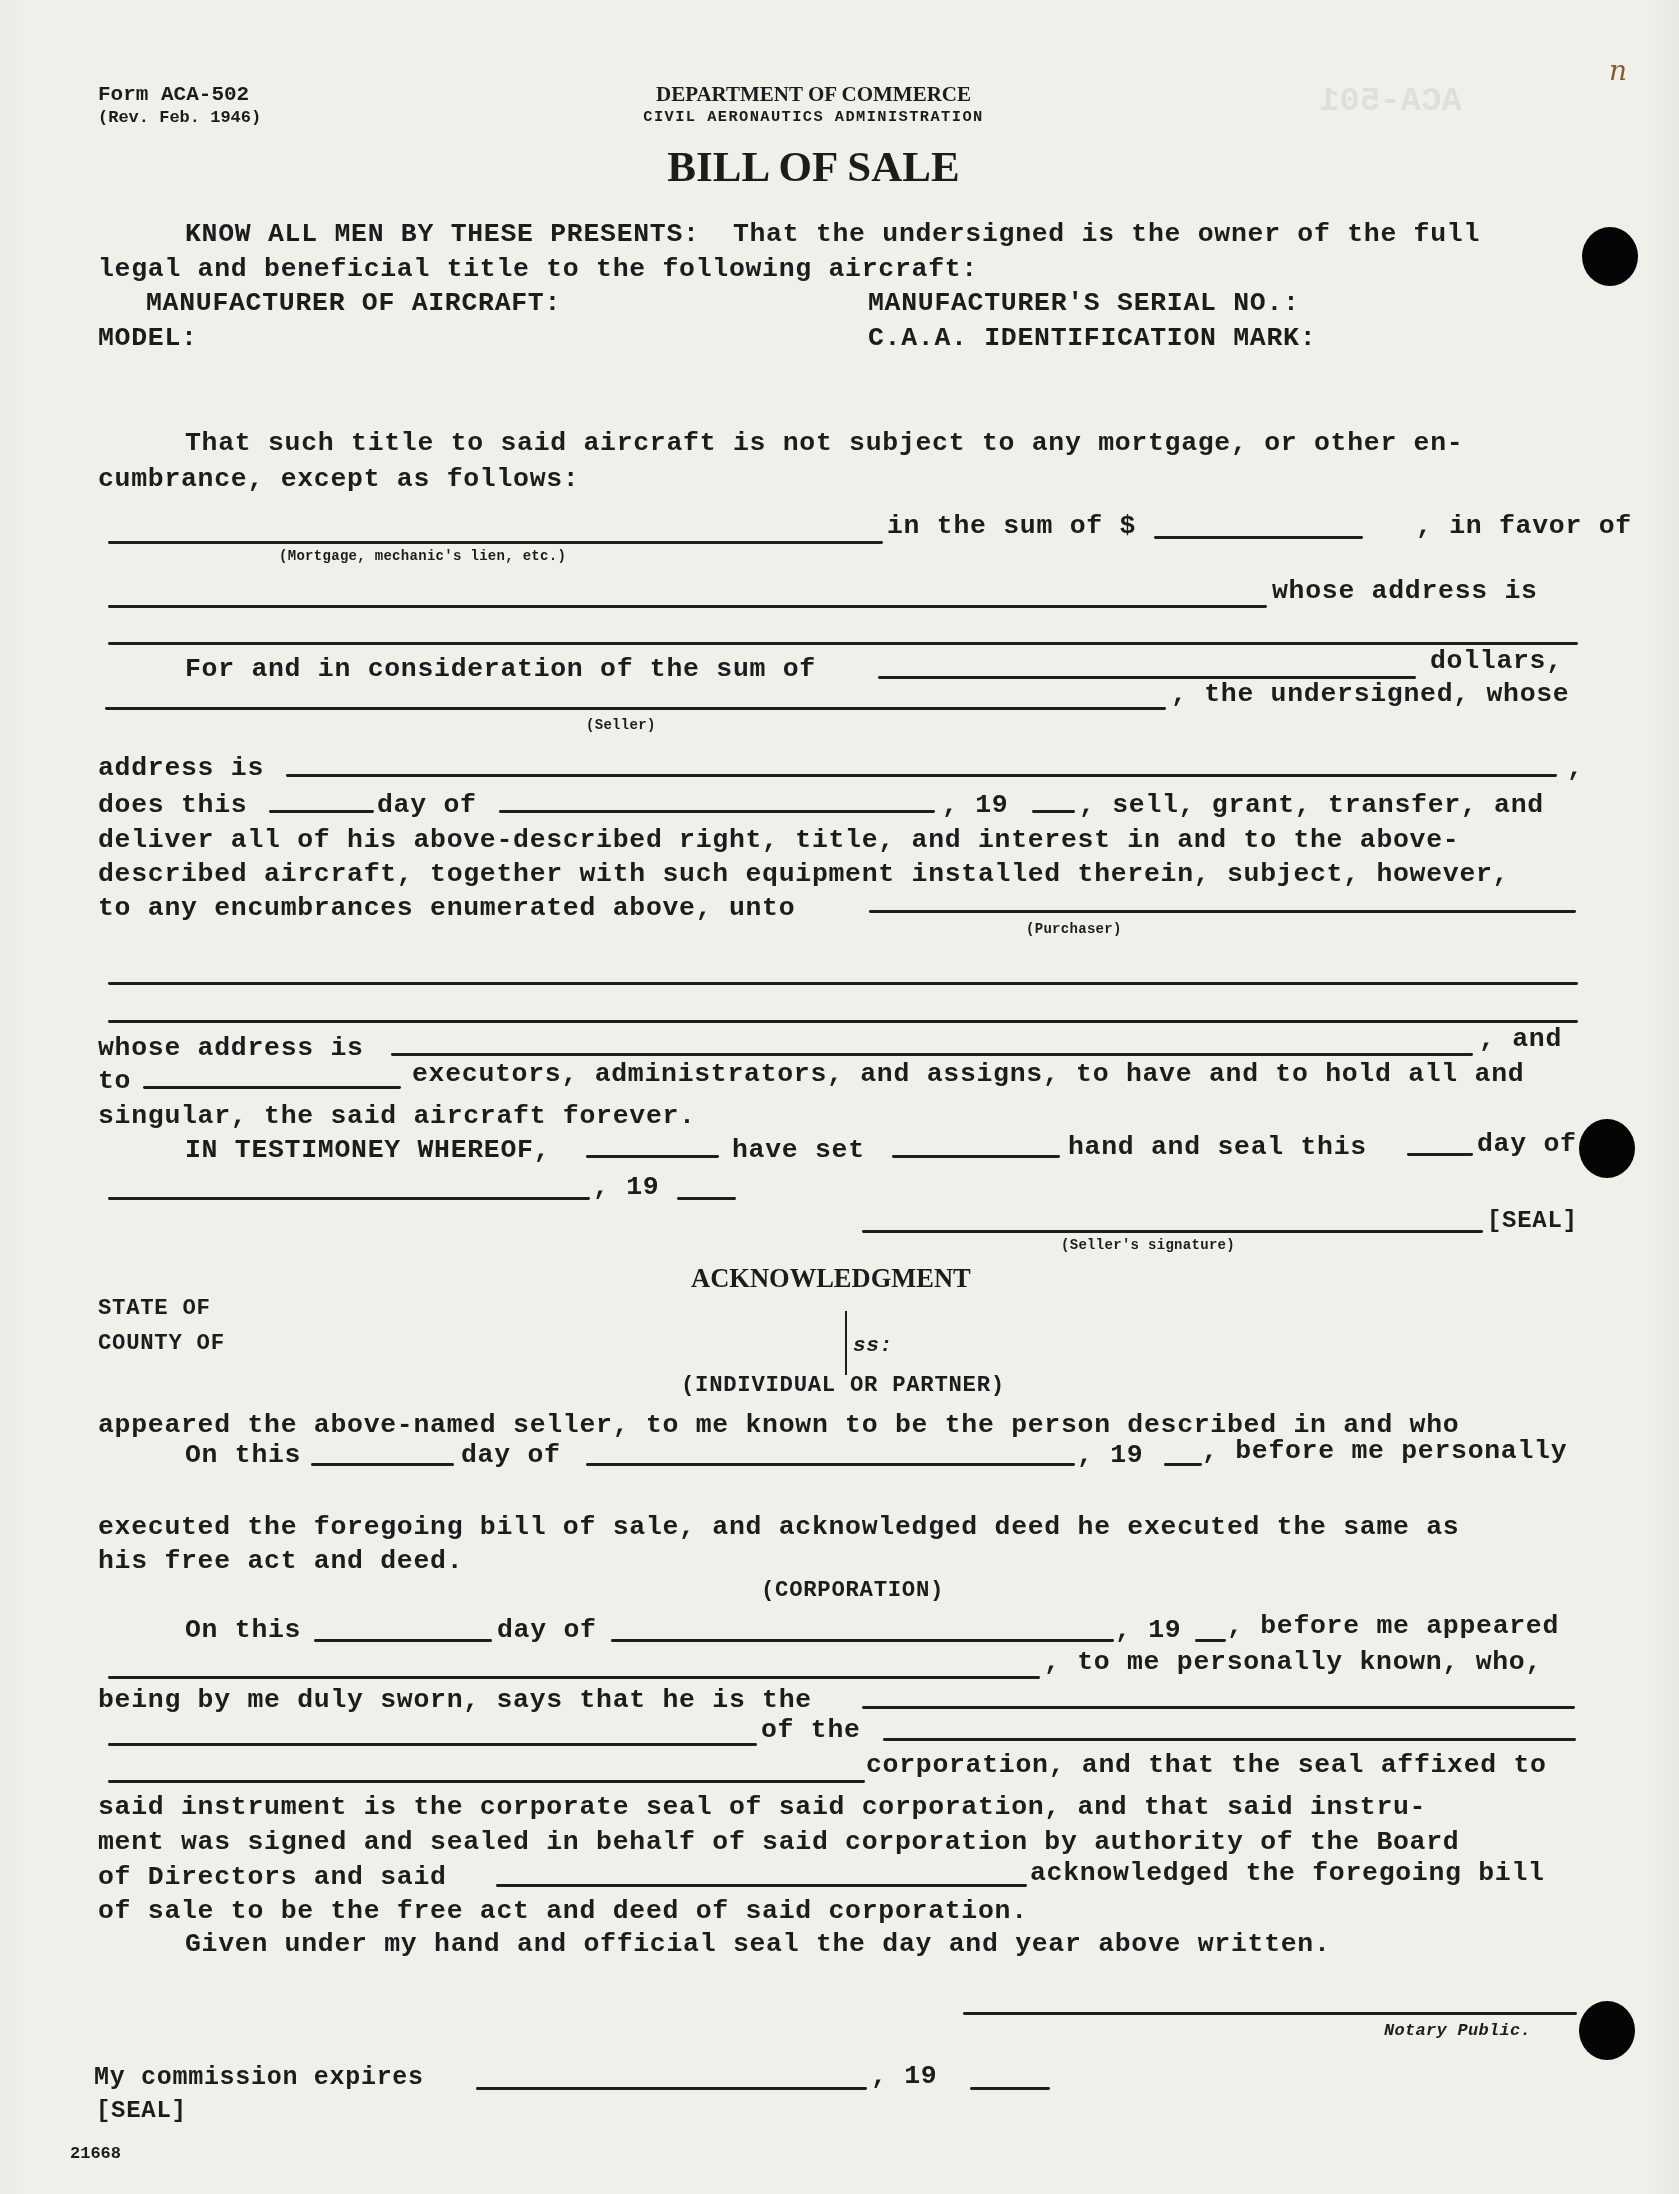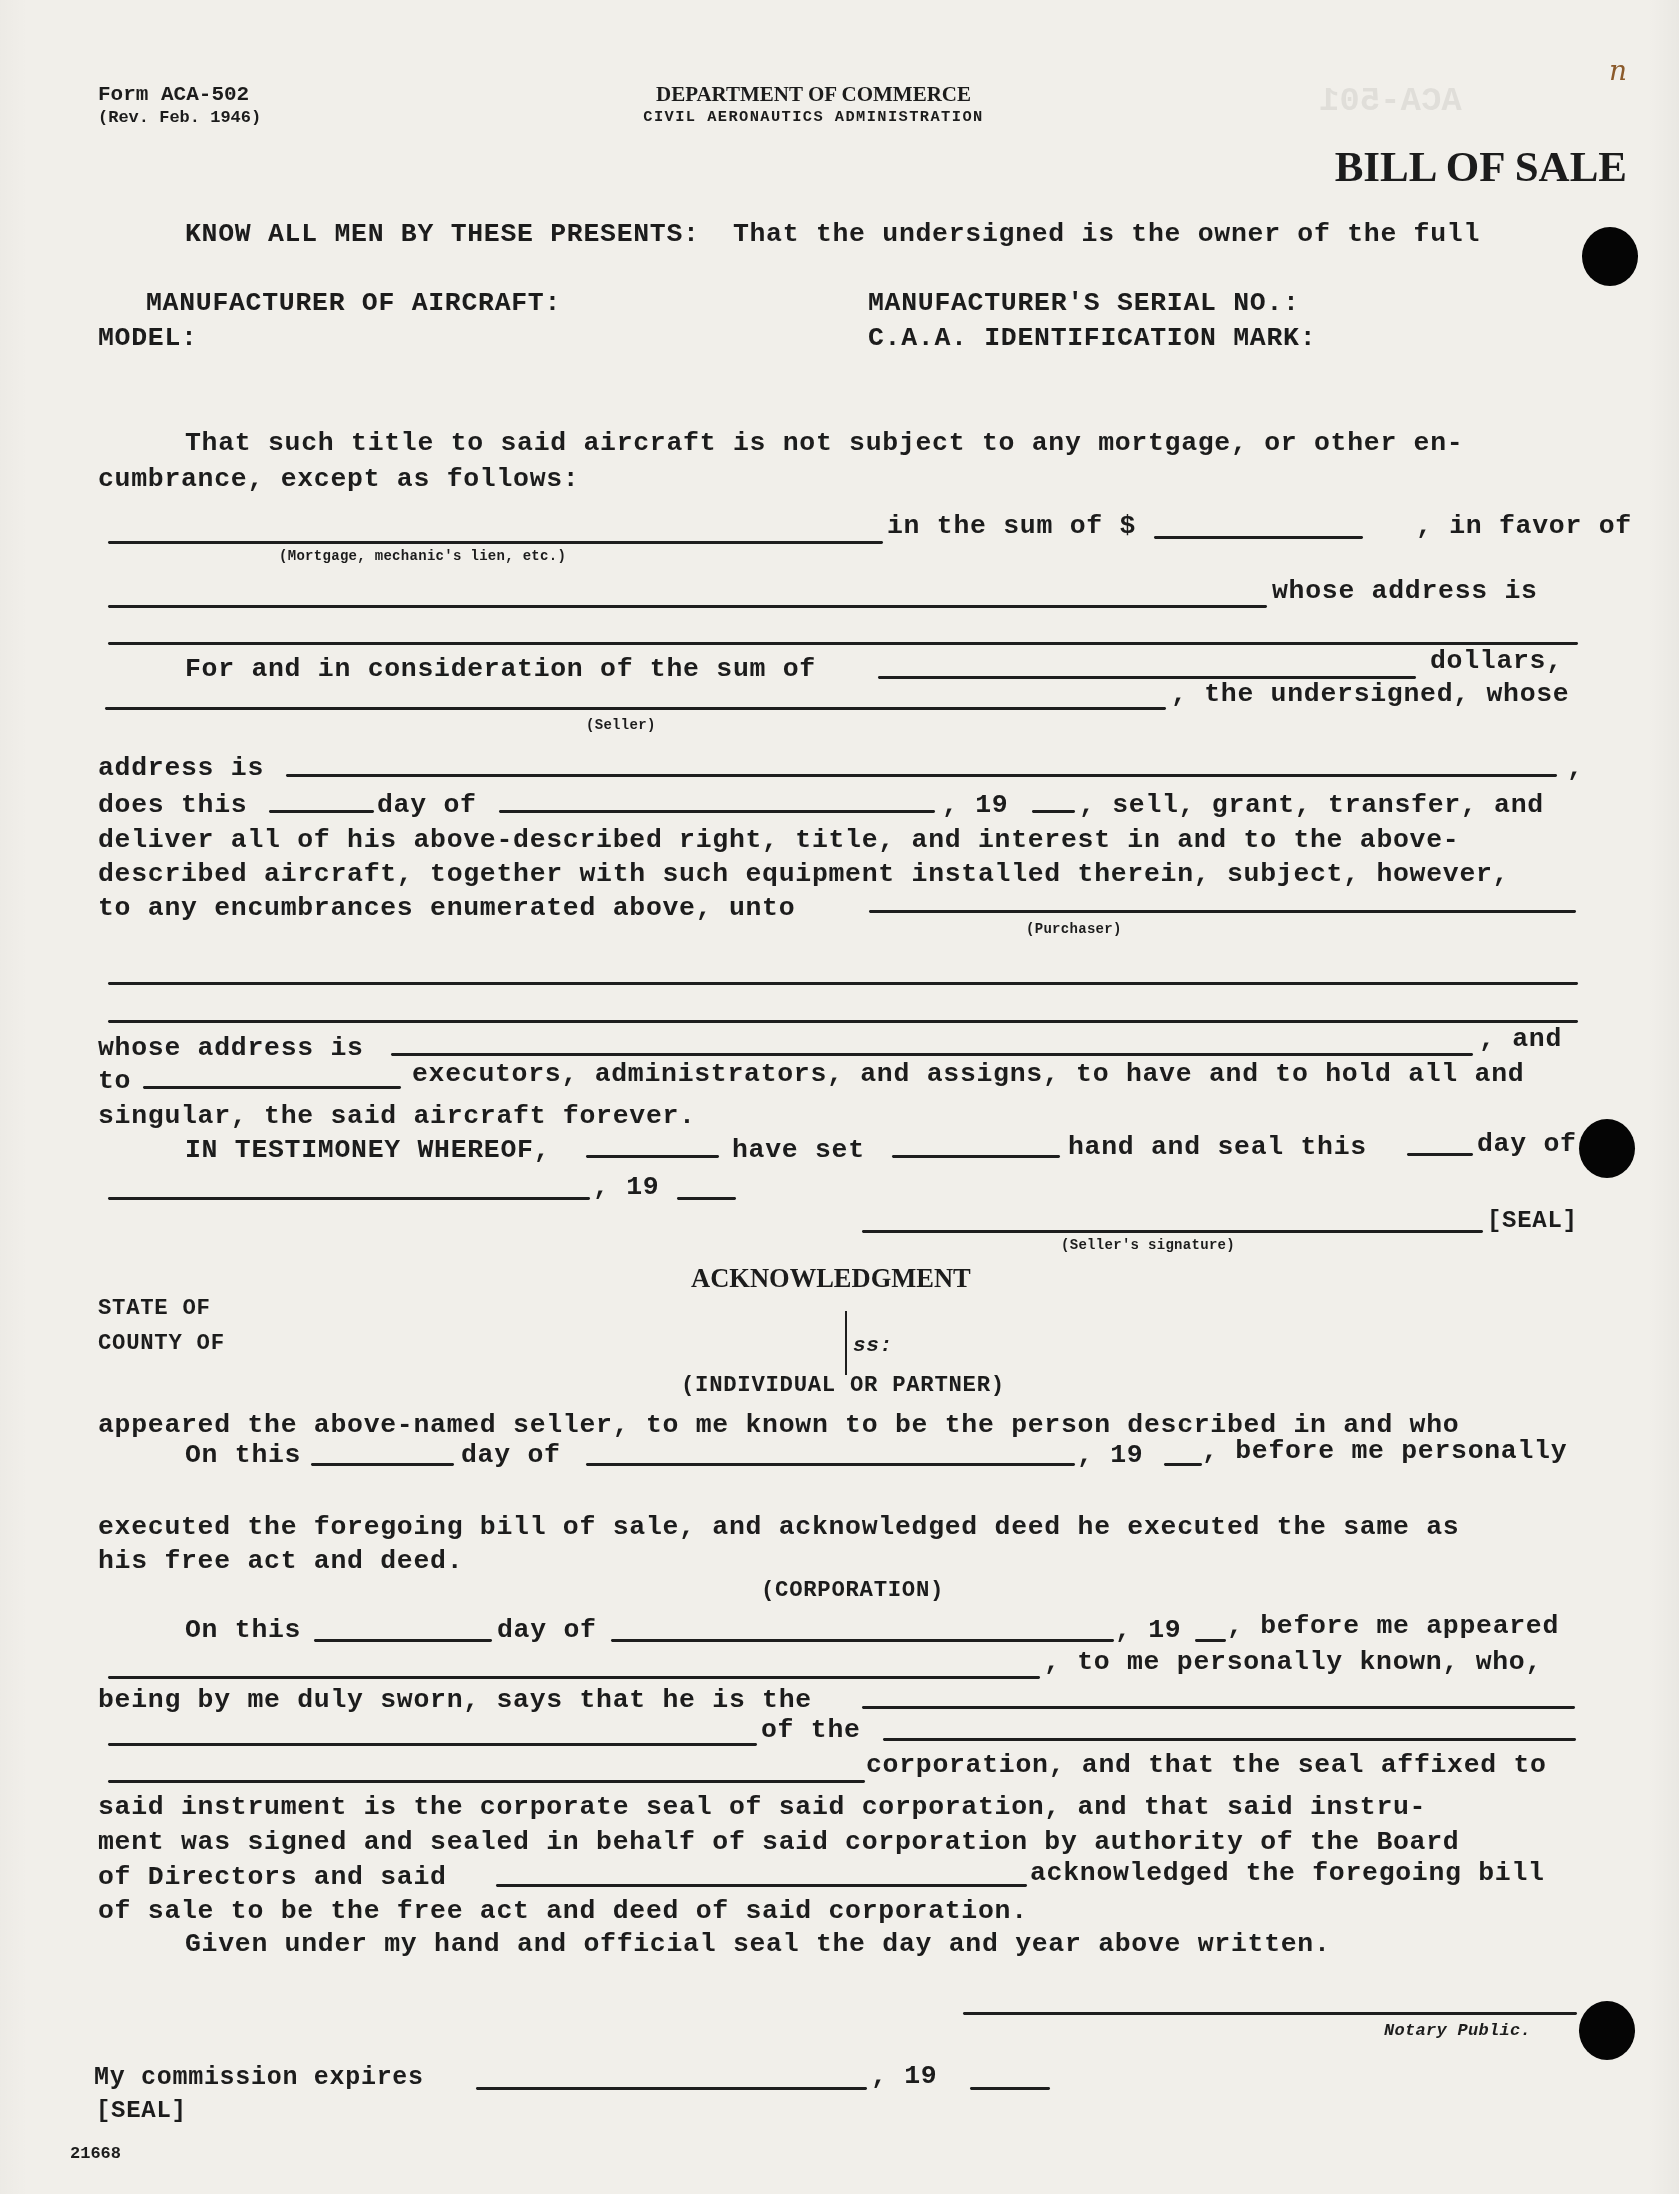--- a/index.html
+++ b/index.html
@@ -34,23 +34,24 @@
   <div class="corner-mark" style="left:1609px; top:54px;">n</div>
 
   <div class="hole" style="left:1582px; top:227px;"></div>
   <div class="hole" style="left:1579px; top:1119px;"></div>
   <div class="hole" style="left:1579px; top:2001px;"></div>
 
   <div class="t" style="left:98px; top:84px; font-size:21px;">Form ACA-502</div>
   <div class="t" style="left:98px; top:109px; font-size:17px;">(Rev. Feb. 1946)</div>
   <div class="t serif-heading" style="left:0; width:1627px; text-align:center; top:84px; font-size:21px;">DEPARTMENT OF COMMERCE</div>
   <div class="t" style="left:0; width:1627px; text-align:center; top:110px; font-size:15.4px; letter-spacing:1.4px;">CIVIL AERONAUTICS ADMINISTRATION</div>
-  <div class="t serif-heading" style="left:0; width:1627px; text-align:right; top:145px; font-size:43px;">BILL OF SALE</div>
+  <div class="t serif-heading" style="left:0; width:1627px; text-align:center; top:145px; font-size:43px;">BILL OF SALE</div>
 
   <div class="t body-text" style="left:185px; top:221px;">KNOW ALL MEN BY THESE PRESENTS:  That the undersigned is the owner of the full</div>
+  <div class="t body-text" style="left:98px; top:256px;">legal and beneficial title to the following aircraft:</div>
 
   <div class="t body-text" style="left:98px; top:290px;margin-left:48px;">MANUFACTURER OF AIRCRAFT:</div>
   <div class="t body-text" style="left:489px; top:290px; min-width:349px; height:28px;"></div>
   <div class="t body-text" style="left:868px; top:290px;">MANUFACTURER'S SERIAL NO.:</div>
   <div class="t body-text" style="left:1312px; top:290px; min-width:251px; height:28px;"></div>
 
   <div class="t body-text" style="left:98px; top:325px;">MODEL:</div>
   <div class="t body-text" style="left:209px; top:325px; min-width:628px; height:28px;"></div>
   <div class="t body-text" style="left:868px; top:325px;">C.A.A. IDENTIFICATION MARK:</div>
   <div class="t body-text" style="left:1347px; top:325px; min-width:209px; height:28px;"></div>

